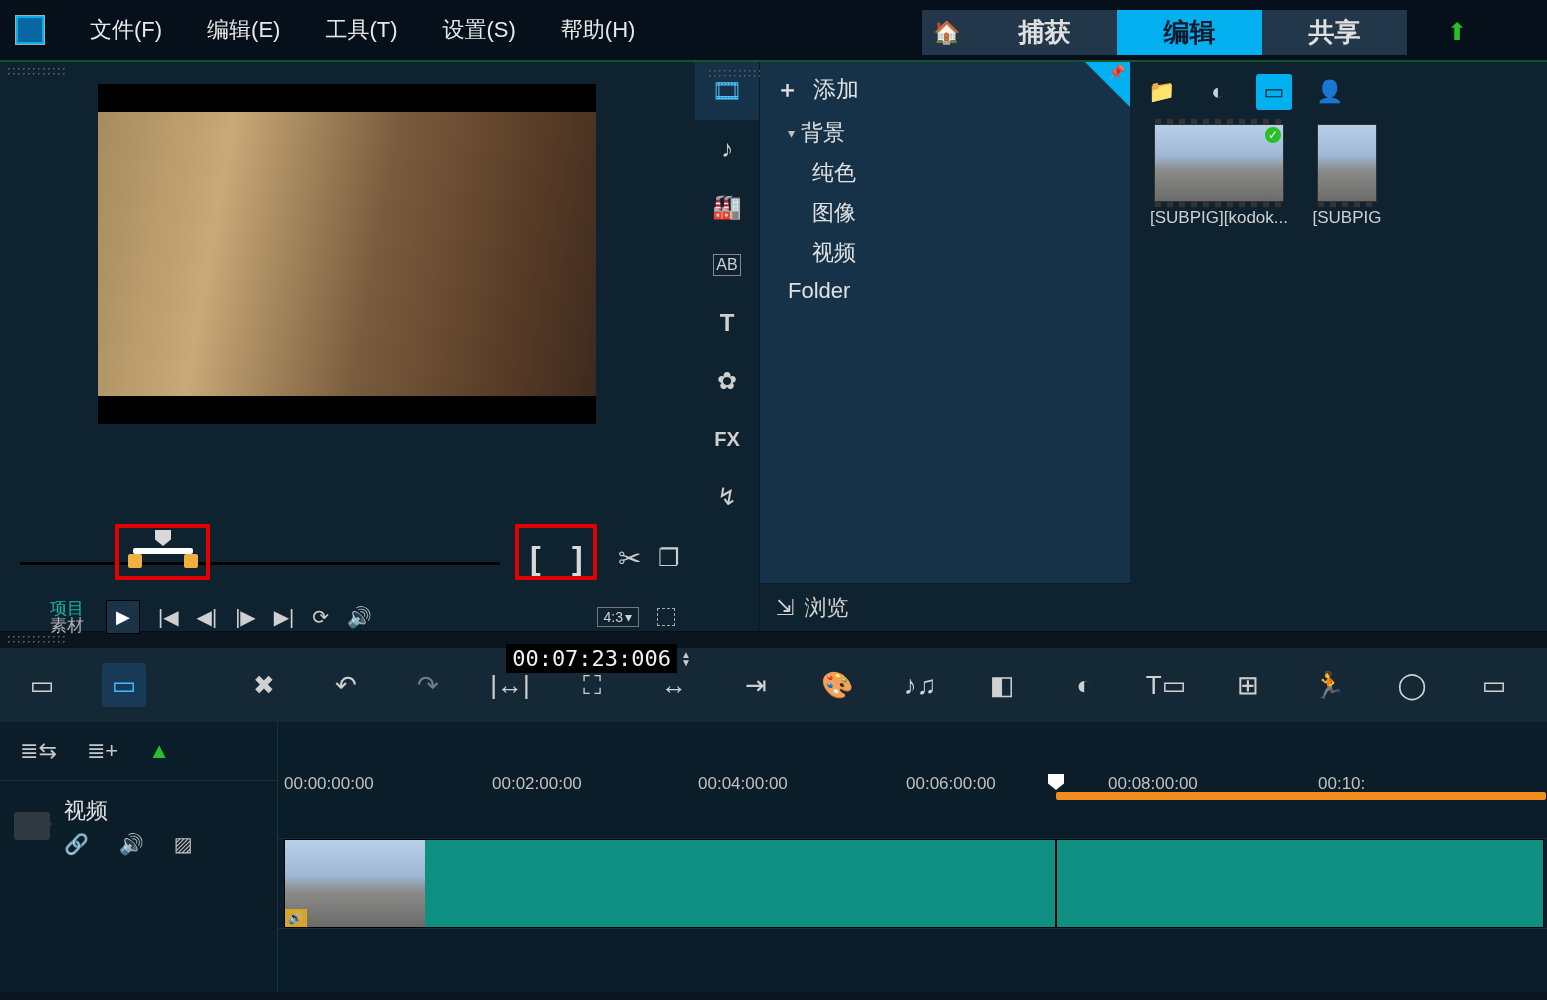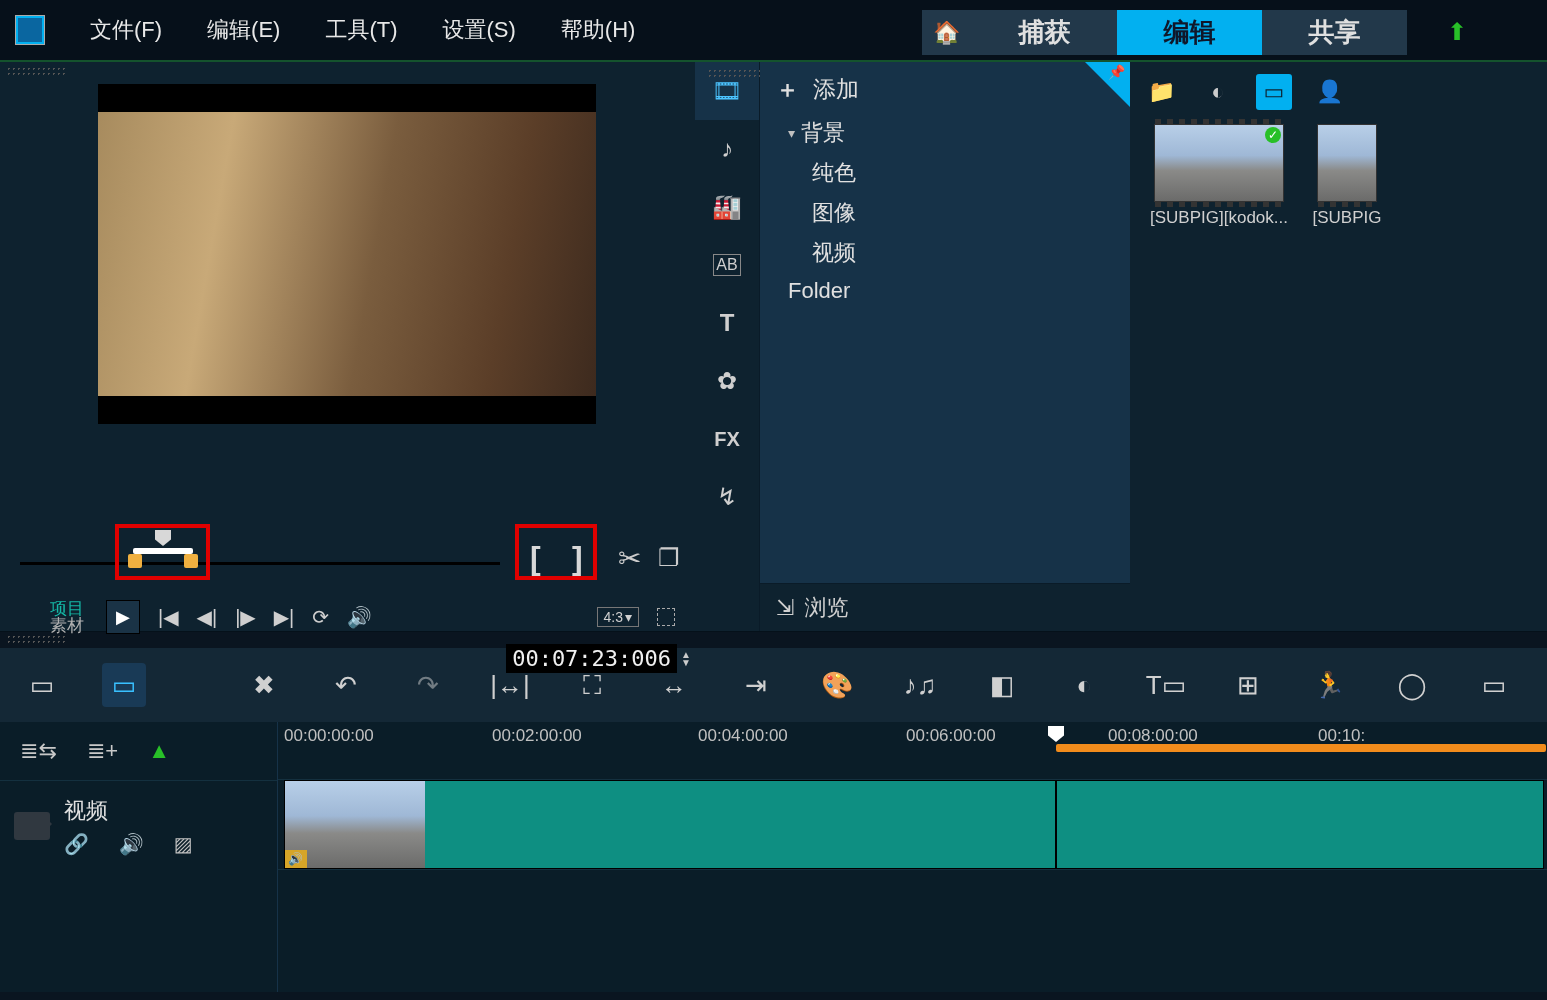--- a/index.html
+++ b/index.html
@@ -227,21 +227,21 @@
   .tl-track-label .cam {
     width:36px;height:28px;background:#303840;border-radius:3px;position:relative;
   }
   .tl-track-label .cam::after{content:"";position:absolute;right:-8px;top:6px;border:6px solid transparent;border-left-color:#303840;}
   .track-sub { display:flex;flex-direction:column;gap:6px; }
   .track-sub .row1{ font-size:22px;color:#e0e0e0; }
   .track-sub .row2{ display:flex;gap:30px;font-size:20px;color:#c0c0c0; }
 
   .tl-body { flex:1; position:relative; }
   .ruler {
-    height:58px; background:#0a1d28; position:relative; border-bottom:1px solid #14303f;
+    height:69px; background:#0a1d28; position:relative; border-bottom:1px solid #14303f;margin-top:48px;
   }
   .ruler-label {
     position:absolute; top:4px; font-size:17px; color:#c0c0c0;
   }
   .playhead {
     position:absolute; top:4px; width:16px; height:16px; background:#fff;
     clip-path: polygon(0 0,100% 0,100% 60%,50% 100%,0 60%);
   }
   .trim-bar {
     position:absolute; top:22px; height:8px; background:#f28c1c; border-radius:2px;

